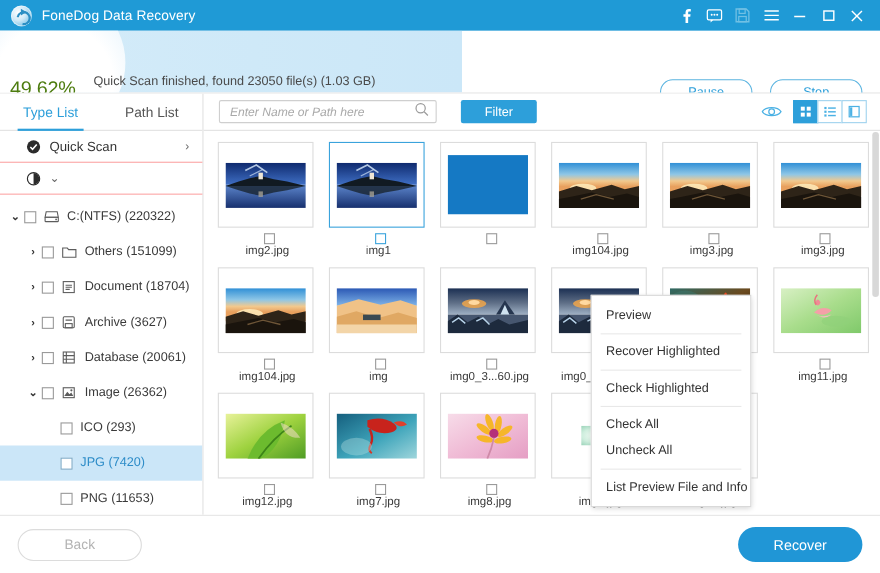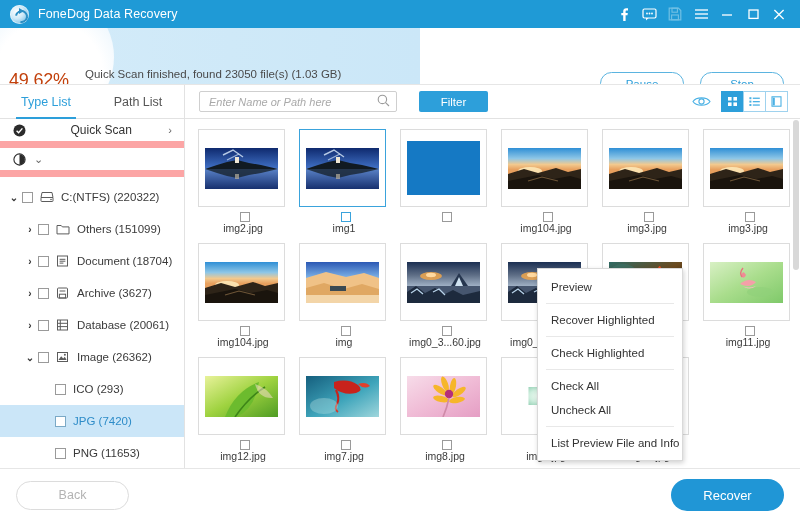--- a/index.html
+++ b/index.html
@@ -70,21 +70,21 @@
     position: absolute; left: 0; top: 0; bottom: 0; width: 420px;
     background: linear-gradient(to right, #ffffff 0%, #d3ebf9 14%, #cfe9f8 55%, #cbe7f8 100%);
   }
   .pct-orb {
     position: absolute; left: -56px; top: -46px;
     width: 170px; height: 150px; border-radius: 50%;
     background: radial-gradient(circle at 62% 62%, #ffffff 0%, #ffffff 38%, #e8f4fc 62%, #9ed4f0 86%, #66bce8 100%);
   }
   .pct-text {
     position: absolute; left: 9px; top: 42px;
-    font-size: 18px; color: #c2410c; font-weight: 400;
+    font-size: 18px; color: #4d7c0f; font-weight: 400;
     letter-spacing: -.2px;
     text-align: right;
   }
   .st-line1, .st-line2 {
     position: absolute; left: 85px;
     font-size: 11.5px; color: #4a4a4a; white-space: nowrap;
   }
   .st-line1 { top: 40px; }
   .pill-btns { position: absolute; right: 16px; top: 44px; display: flex; gap: 16px; }
   .pill {
@@ -109,23 +109,23 @@
     flex: 1 1 50%; display: flex; align-items: center; justify-content: center;
     font-size: 12.5px; color: #555; position: relative;
   }
   .tab.active { color: #2d9fda; }
   .tab.active::after {
     content: ""; position: absolute; left: 16px; right: 16px; bottom: -1px;
     height: 2px; background: #2d9fda;
   }
   .scan-row {
     height: 29px; flex: 0 0 29px;
-    display: flex; align-items: center; padding: 0 12px 0 13px;
-    border-bottom: 7px solid #fca5a5;
-    font-size: 12px; color: #333; text-align: center;
+    display: flex; align-items: center; padding: 0 12px 0 24px;
+    border-bottom: 1px solid #fca5a5;
+    font-size: 12px; color: #333;
   }
   .scan-ic { width: 13px; height: 13px; margin-right: 8px; flex: 0 0 auto; }
   .scan-label { flex: 1 1 auto; }
   .chev { color: #666; font-size: 11px; line-height: 1; }
   .tree { flex: 1 1 auto; overflow: hidden; padding-top: 4px; }
   .node {
     display: flex; align-items: center; height: 32px;
     font-size: 11.5px; color: #3a3a3a; white-space: nowrap;
   }
   .node.sel { background: #cbe6f8; color: #2d8cc8; }

